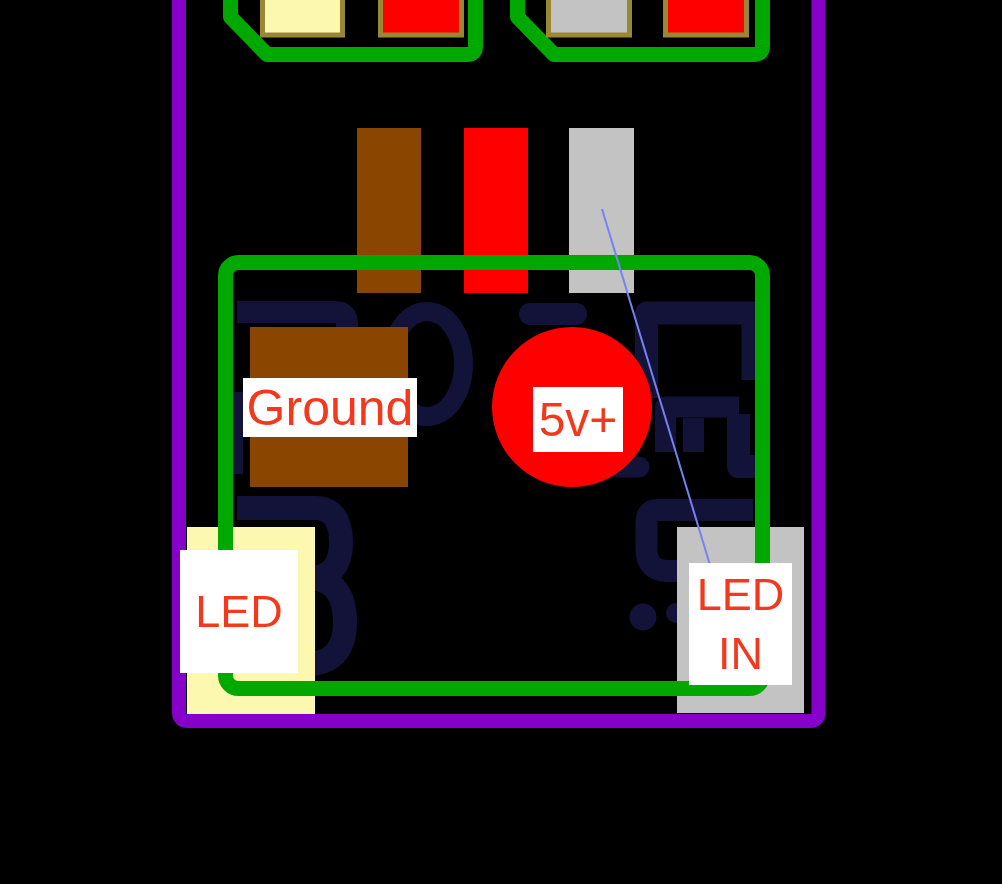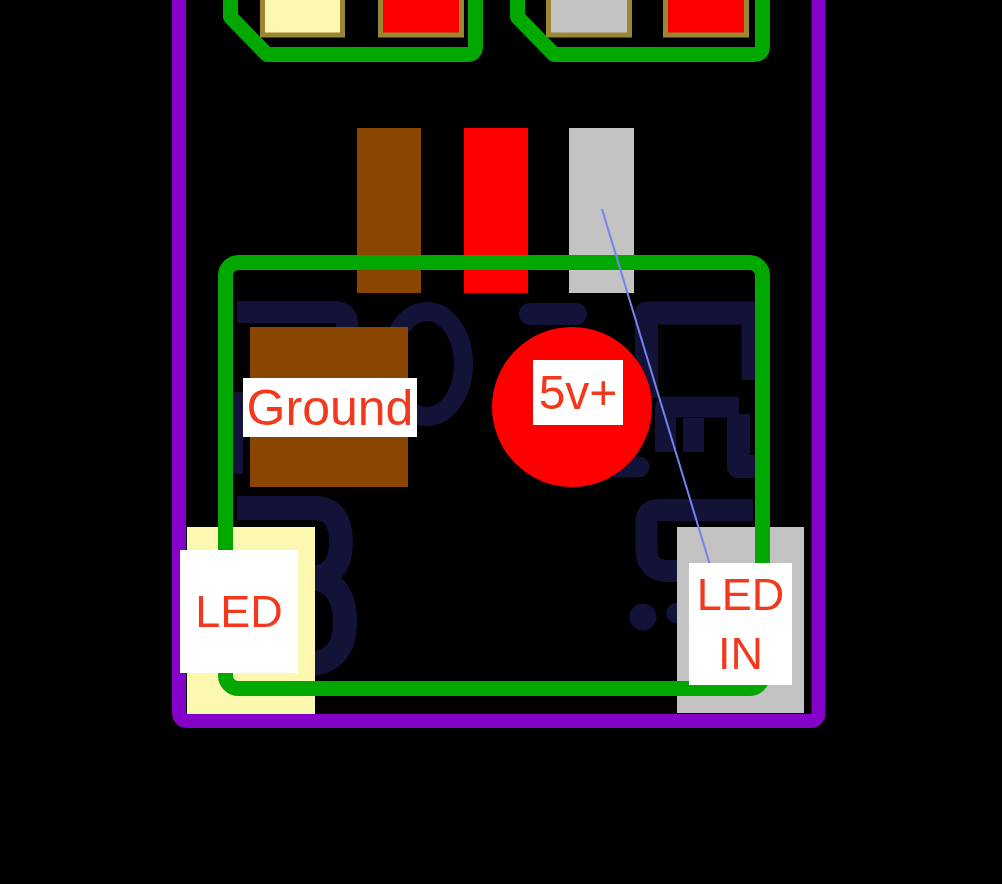--- a/index.html
+++ b/index.html
@@ -28,21 +28,21 @@
     display: flex;
     flex-direction: column;
     align-items: center;
     justify-content: center;
     text-align: center;
     font-family: "Liberation Sans", sans-serif;
     z-index: 5;
   }
   .pin-label .line { display: block; }
   #ground-label { left: 243px; top: 378px; width: 174px; height: 59px; font-size: 50px; }
-  #power-label  { left: 533px; top: 360px; width: 90px;  height: 65px; font-size: 48px; }
+  #power-label  { left: 533px; top: 387px; width: 90px;  height: 65px; font-size: 48px; }
   #ledout-label { left: 180px; top: 550px; width: 118px; height: 123px; font-size: 45px; line-height: 59px; }
   #ledin-label  { left: 689px; top: 563px; width: 103px; height: 122px; font-size: 45px; line-height: 59px; }
 </style>
 </head>
 <body>
 
 <div id="stage">
 
   <svg id="pcb-svg" width="1002" height="884" viewBox="0 0 1002 884">
 

